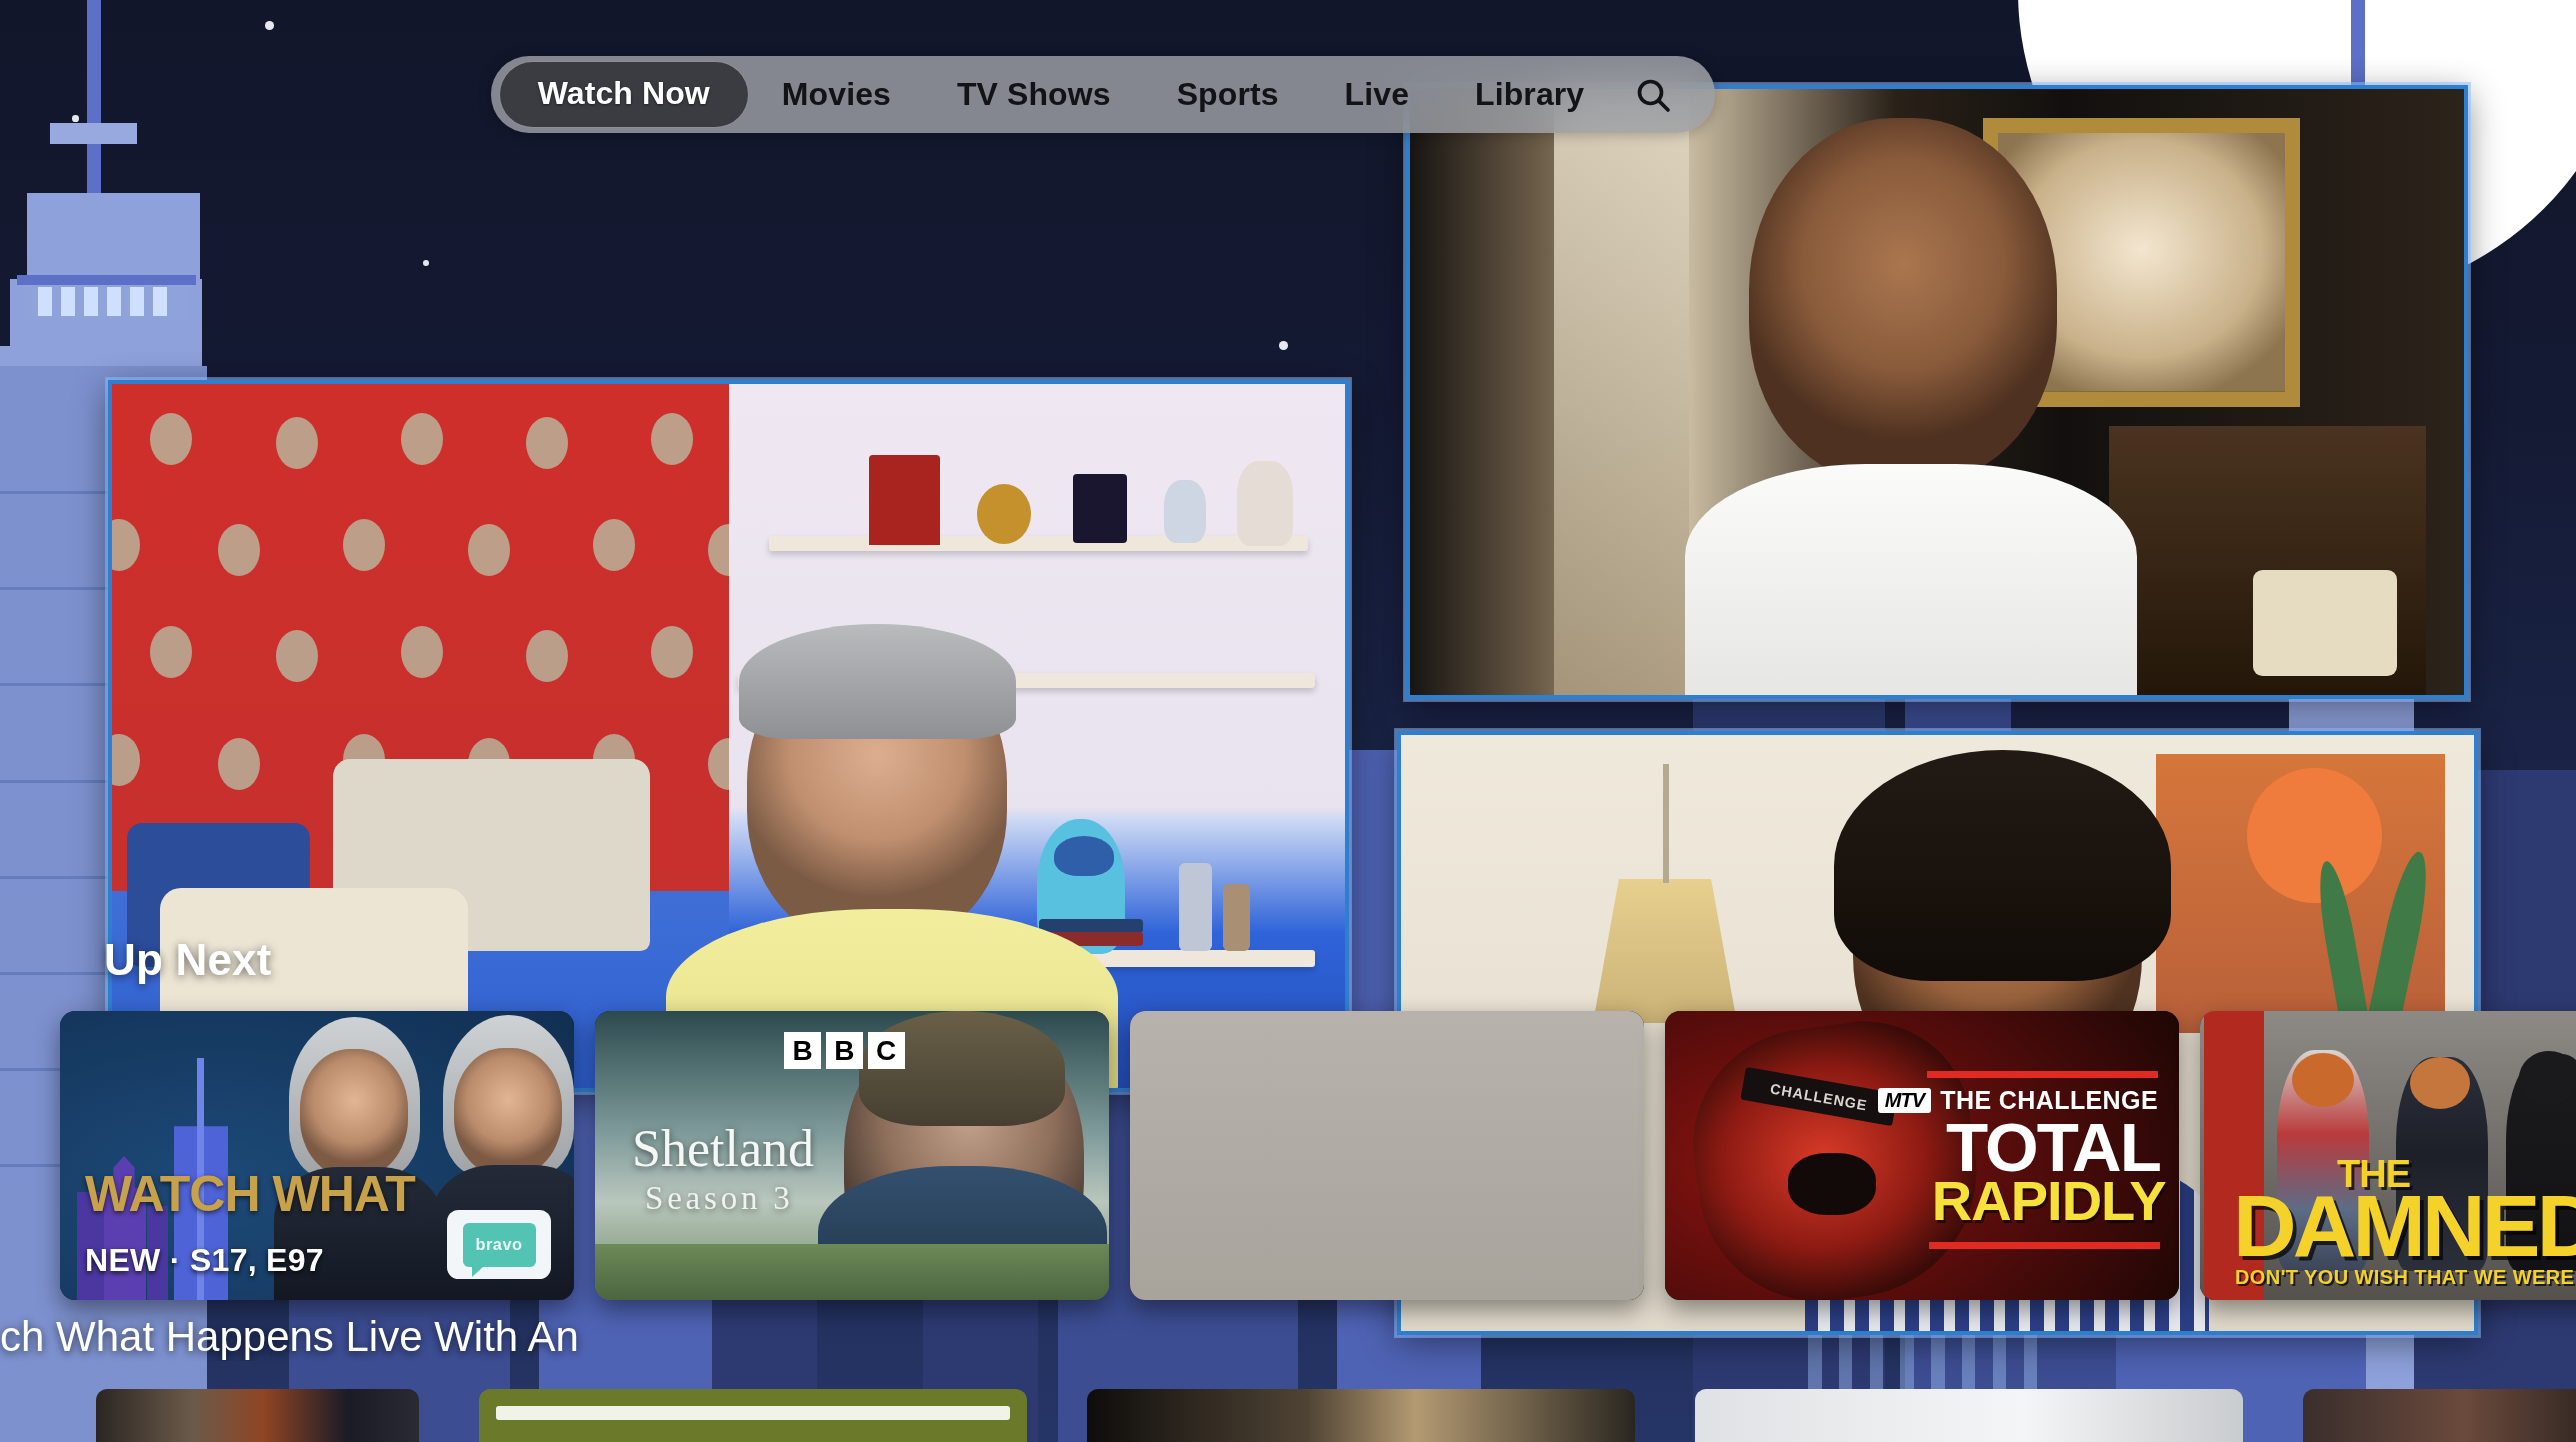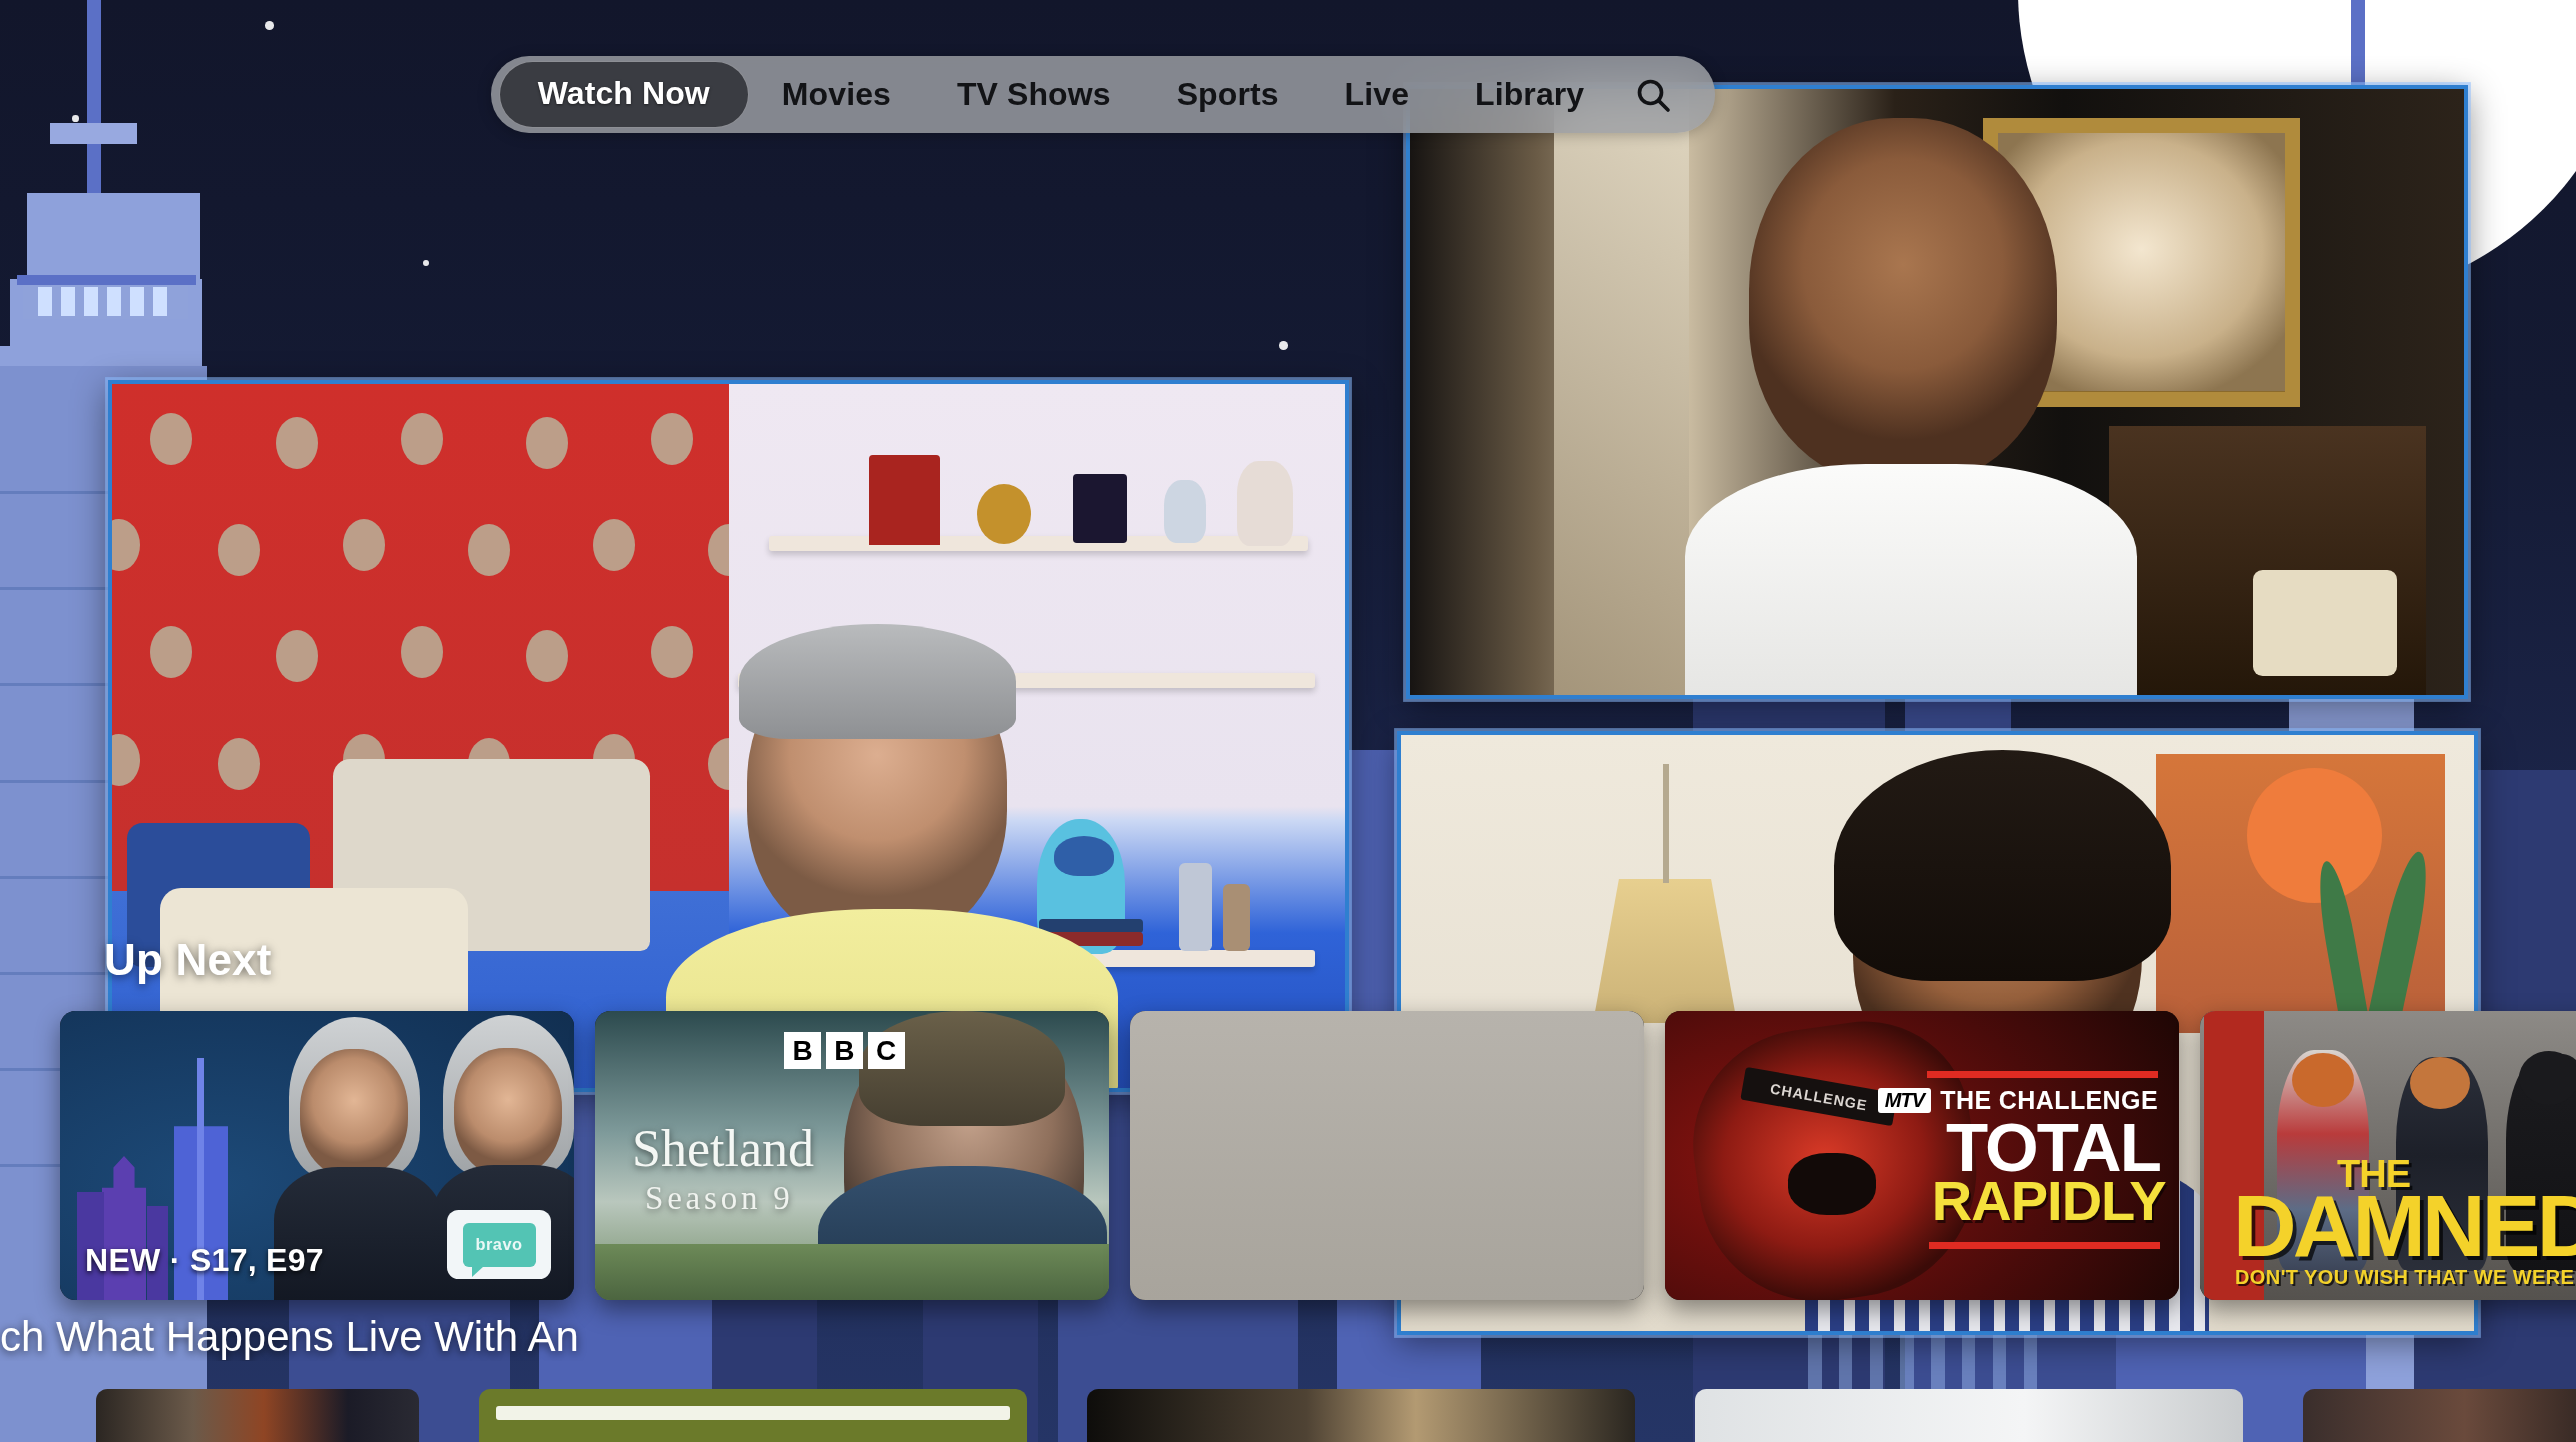--- a/index.html
+++ b/index.html
@@ -399,20 +399,21 @@
            background:linear-gradient(180deg,#242b38,#121722);border-radius:38% 38% 0 0;"></div>
       <div style="position:absolute;left:383px;top:3.8px;width:131px;height:162px;
            background:linear-gradient(180deg,#cfd2d4,#9fa3a6);border-radius:50% 50% 30% 30%;"></div>
       <div style="position:absolute;left:394px;top:37px;width:108px;height:129px;
            background:radial-gradient(56% 48% at 50% 40%, #e2b695 0%, #bb8c6c 68%, #7d5a44 100%);
            border-radius:46%;"></div>
       <div style="position:absolute;left:371px;top:154px;width:165px;height:142px;
            background:linear-gradient(180deg,#242b38,#121722);border-radius:38% 38% 0 0;"></div>
 
       <div class="wwhl-title">
+        <span>WATCH WHAT</span>
       </div>
       <div class="meta">NEW · S17, E97</div>
       <div class="svc-badge">
         <div class="bravo">bravo</div>
       </div>
     </div>
 
     <div class="card">
       <div class="shet-bg"></div>
       <div class="shet-face"></div>
@@ -420,21 +421,21 @@
            background:linear-gradient(180deg,#6a6049,#463f31);border-radius:50% 50% 30% 30%;"></div>
       <div class="shet-coat"></div>
       <div style="position:absolute;left:0;bottom:0;width:100%;height:56px;
            background:linear-gradient(180deg,#6d8a58,#4c6540);"></div>
       <div class="bbc">
         <b>B</b>
         <b>B</b>
         <b>C</b>
       </div>
       <div class="shet-title">Shetland</div>
-      <div class="shet-sub">Season 9</div>
+      <div class="shet-sub">Season 3</div>
     </div>
 
     <div class="card">
       <div class="dyl-bg"></div>
     </div>
 
     <div class="card">
       <div class="tm-bg"></div>
       <div class="tm-fig"></div>
       <div style="position:absolute;left:123px;top:142px;width:88px;height:62px;

